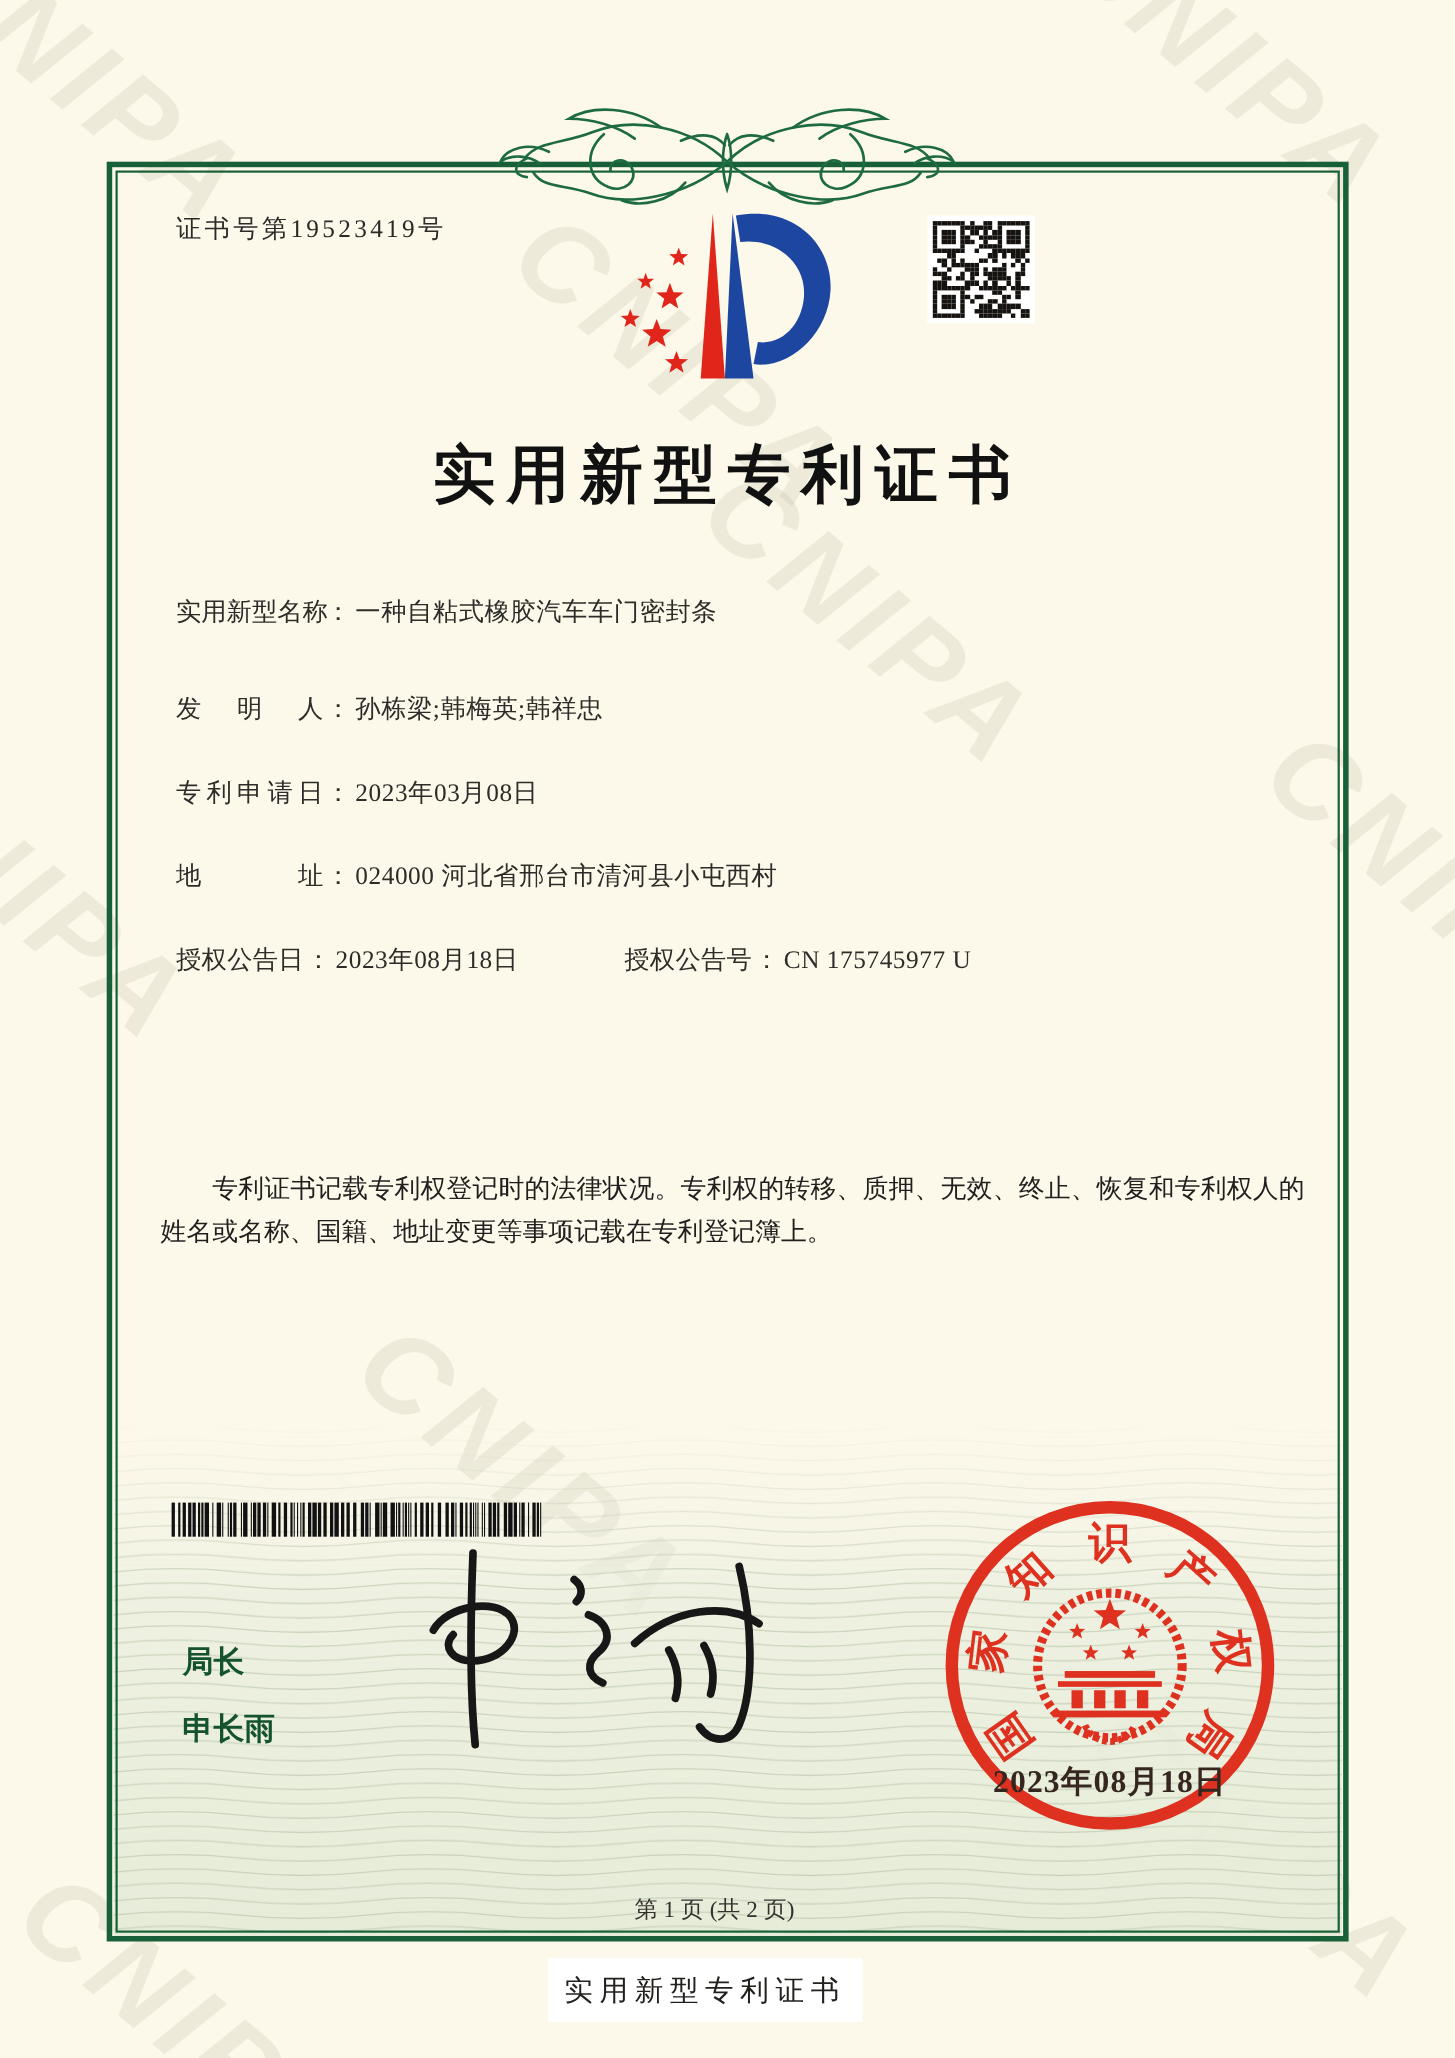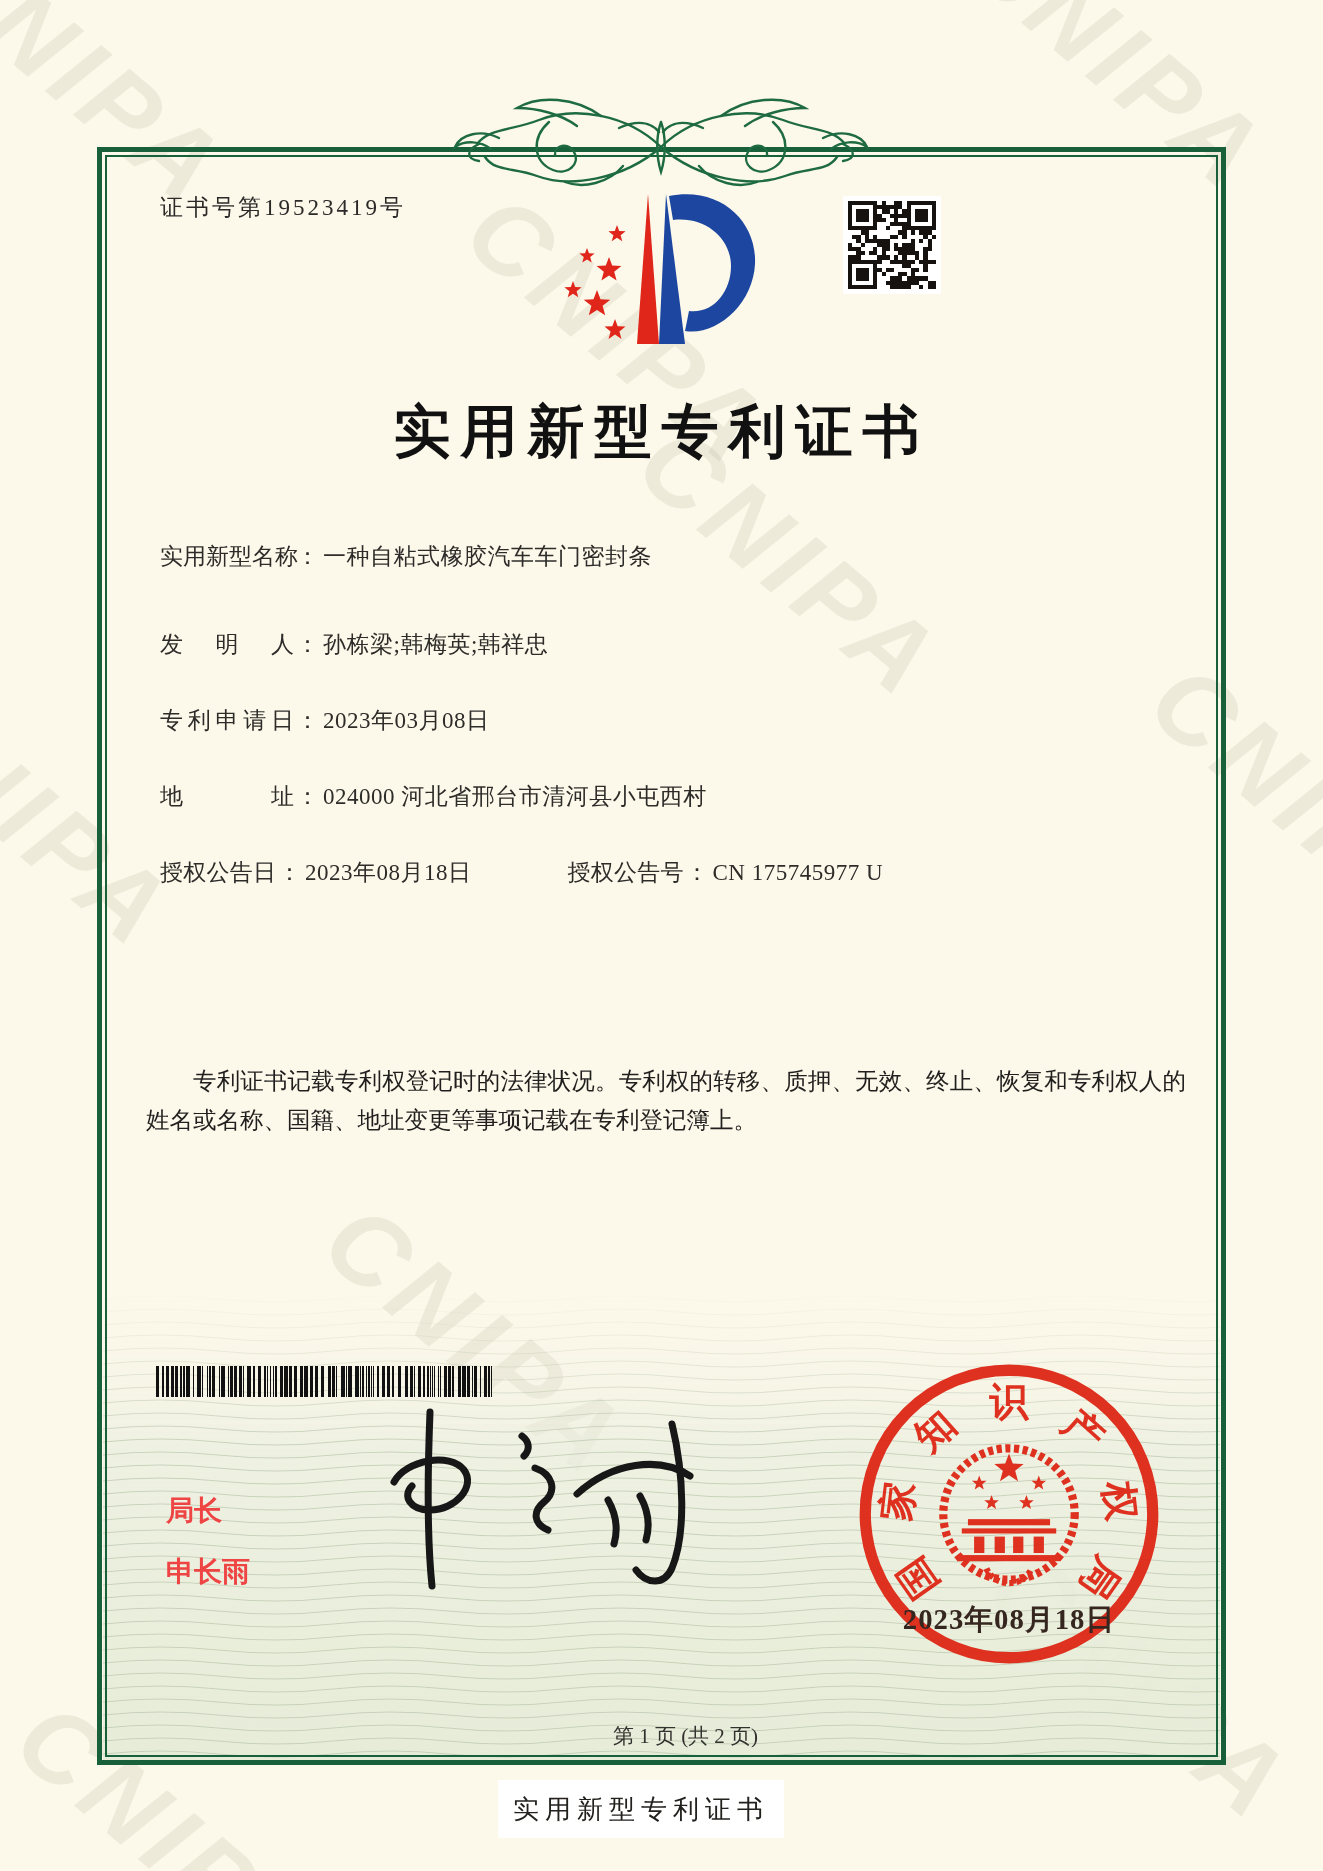--- a/index.html
+++ b/index.html
@@ -54,27 +54,27 @@
   
   .paras{position:absolute;left:146px;top:1062px;width:1040px;z-index:3;
     font-size:23.5px;line-height:39px;text-align:justify;color:#201f1d;}
   .paras p{margin:0 0 14px 0;text-indent:2em;}
   
   .barcode{position:absolute;left:156px;top:1366px;width:336px;height:31px;z-index:3;display:flex;align-items:stretch;}
   .barcode i{display:block;height:100%;}
   .barcode i.b{background:#111;}
   .chief{position:absolute;left:166px;top:1480px;z-index:3;
     font-family:"Liberation Sans","DejaVu Sans",sans-serif;
-    font-size:28px;font-weight:700;color:#ef4444;line-height:61px;}
+    font-size:28px;font-weight:700;color:#14532d;line-height:61px;}
   .signature{position:absolute;left:372px;top:1398px;width:345px;height:200px;z-index:3;}
   .seal{position:absolute;left:855px;top:1360px;width:308px;height:308px;z-index:4;opacity:.97;}
   .seal text{font-family:"Liberation Serif","DejaVu Serif",serif;}
   .seal .arc-char{font-size:38px;font-weight:700;fill:#df2b1a;}
   .seal .seal-date{font-size:28px;font-weight:700;fill:#31201a;letter-spacing:1px;}
-  .page-num{position:absolute;left:97px;width:1105px;top:1722px;z-index:3;text-align:center;font-size:21px;color:#33312e;padding-left:36px;}
+  .page-num{position:absolute;left:97px;width:1105px;top:1722px;z-index:3;text-align:center;font-size:21px;color:#33312e;}
   .cont-box{
     position:absolute;left:498px;top:1780px;width:286px;height:58px;z-index:3;background:#fff;
     display:flex;align-items:center;justify-content:center;
     font-size:26px;letter-spacing:6px;color:#23211e;
   }
 </style>
 </head>
 <body>
 
 <div class="wm" style="left:75px;top:70px">CNIPA</div>

